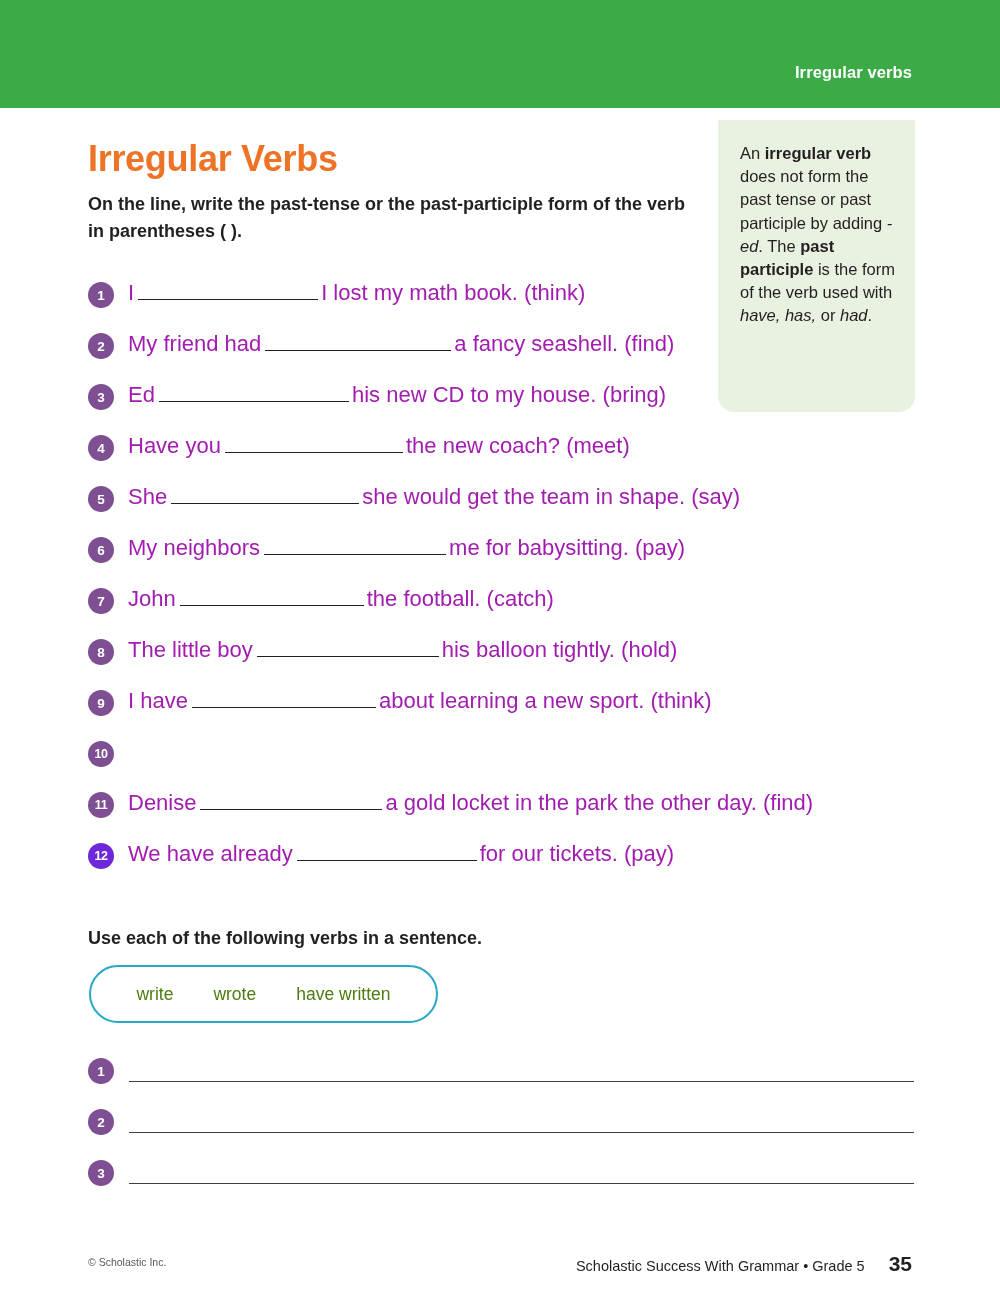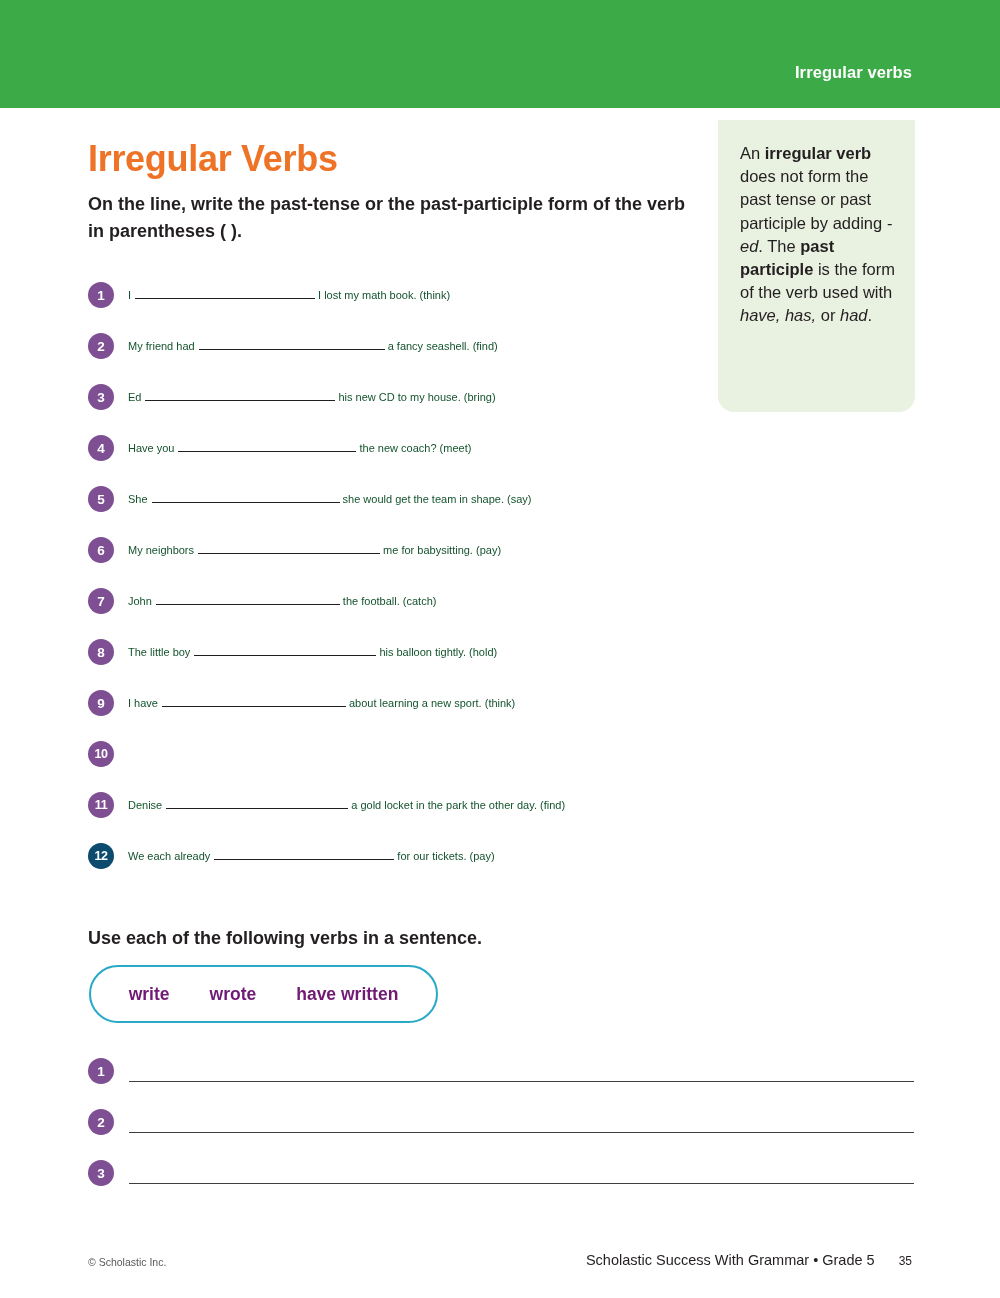--- a/index.html
+++ b/index.html
@@ -103,23 +103,23 @@
     font-weight: bold;
     display: flex;
     align-items: center;
     justify-content: center;
     margin-top: 1px;
     box-sizing: border-box;
   }
   .badge.two-digit { font-size: 12.5px; letter-spacing: -0.4px; }
   .q-text {
     margin-left: 14px;
-    font-size: 11px;
+    font-size: 22px;
     line-height: 24px;
-    color: #14532d;
+    color: #a21caf;
     white-space: nowrap;
   }
   .blank {
     display: inline-block;
     border-bottom: 1.6px solid #231f20;
     vertical-align: baseline;
     margin: 0 3px 0 4px;
     height: 17px;
   }
 
@@ -143,22 +143,22 @@
     border-radius: 29px;
     box-sizing: border-box;
     display: flex;
     align-items: center;
     justify-content: center;
     gap: 40px;
     background: #ffffff;
   }
   .word-box .word {
     font-size: 17.5px;
-    font-weight: bold;
-    color: #701a75;
+    font-weight: normal;
+    color: #4d7c0f;
   }
 
   
   .answer-lines {
     position: absolute;
     left: 88px;
     top: 1057px;
     width: 826px;
   }
   .a-row {
@@ -187,22 +187,22 @@
     right: 88px;
     top: 1252px;
     display: flex;
     align-items: baseline;
     gap: 24px;
     font-size: 14.5px;
     color: #231f20;
     white-space: nowrap;
   }
   .footer-page {
-    font-weight: normal;
-    font-size: 12px;
+    font-weight: bold;
+    font-size: 21px;
   }
 </style>
 </head>
 <body>
 
 <div class="header-band" style="background: rgb(60, 170, 70);">
   <div class="header-title">Irregular verbs</div>
 </div>
 
 <div class="note-box" style="background: rgb(233, 241, 225);">
@@ -251,22 +251,22 @@
       <div class="q-text"><span>I have</span><span class="blank" style="width: 184px;"></span><span>about learning a new sport. (think)</span></div>
     </div>
     <div class="q-row">
       <div class="badge two-digit" style="background: rgb(126, 79, 146);">10</div>
     </div>
     <div class="q-row">
       <div class="badge two-digit" style="background: rgb(126, 79, 146);">11</div>
       <div class="q-text"><span>Denise</span><span class="blank" style="width: 182px;"></span><span>a gold locket in the park the other day. (find)</span></div>
     </div>
     <div class="q-row">
-      <div class="badge two-digit" style="background: #0c4a6e;">12</div>
-      <div class="q-text"><span>We each already</span><span class="blank" style="width: 180px;"></span><span>for our tickets. (pay)</span></div>
+      <div class="badge two-digit" style="background: #6d28d9;">12</div>
+      <div class="q-text"><span>We have already</span><span class="blank" style="width: 180px;"></span><span>for our tickets. (pay)</span></div>
     </div>
   </div>
 
 <div class="section2-instruction">Use each of the following verbs in a sentence.</div>
 
 <div class="word-box" style="border-color: rgb(41, 169, 198);">
     <span class="word">write</span>
     <span class="word">wrote</span>
     <span class="word">have written</span>
   </div>

